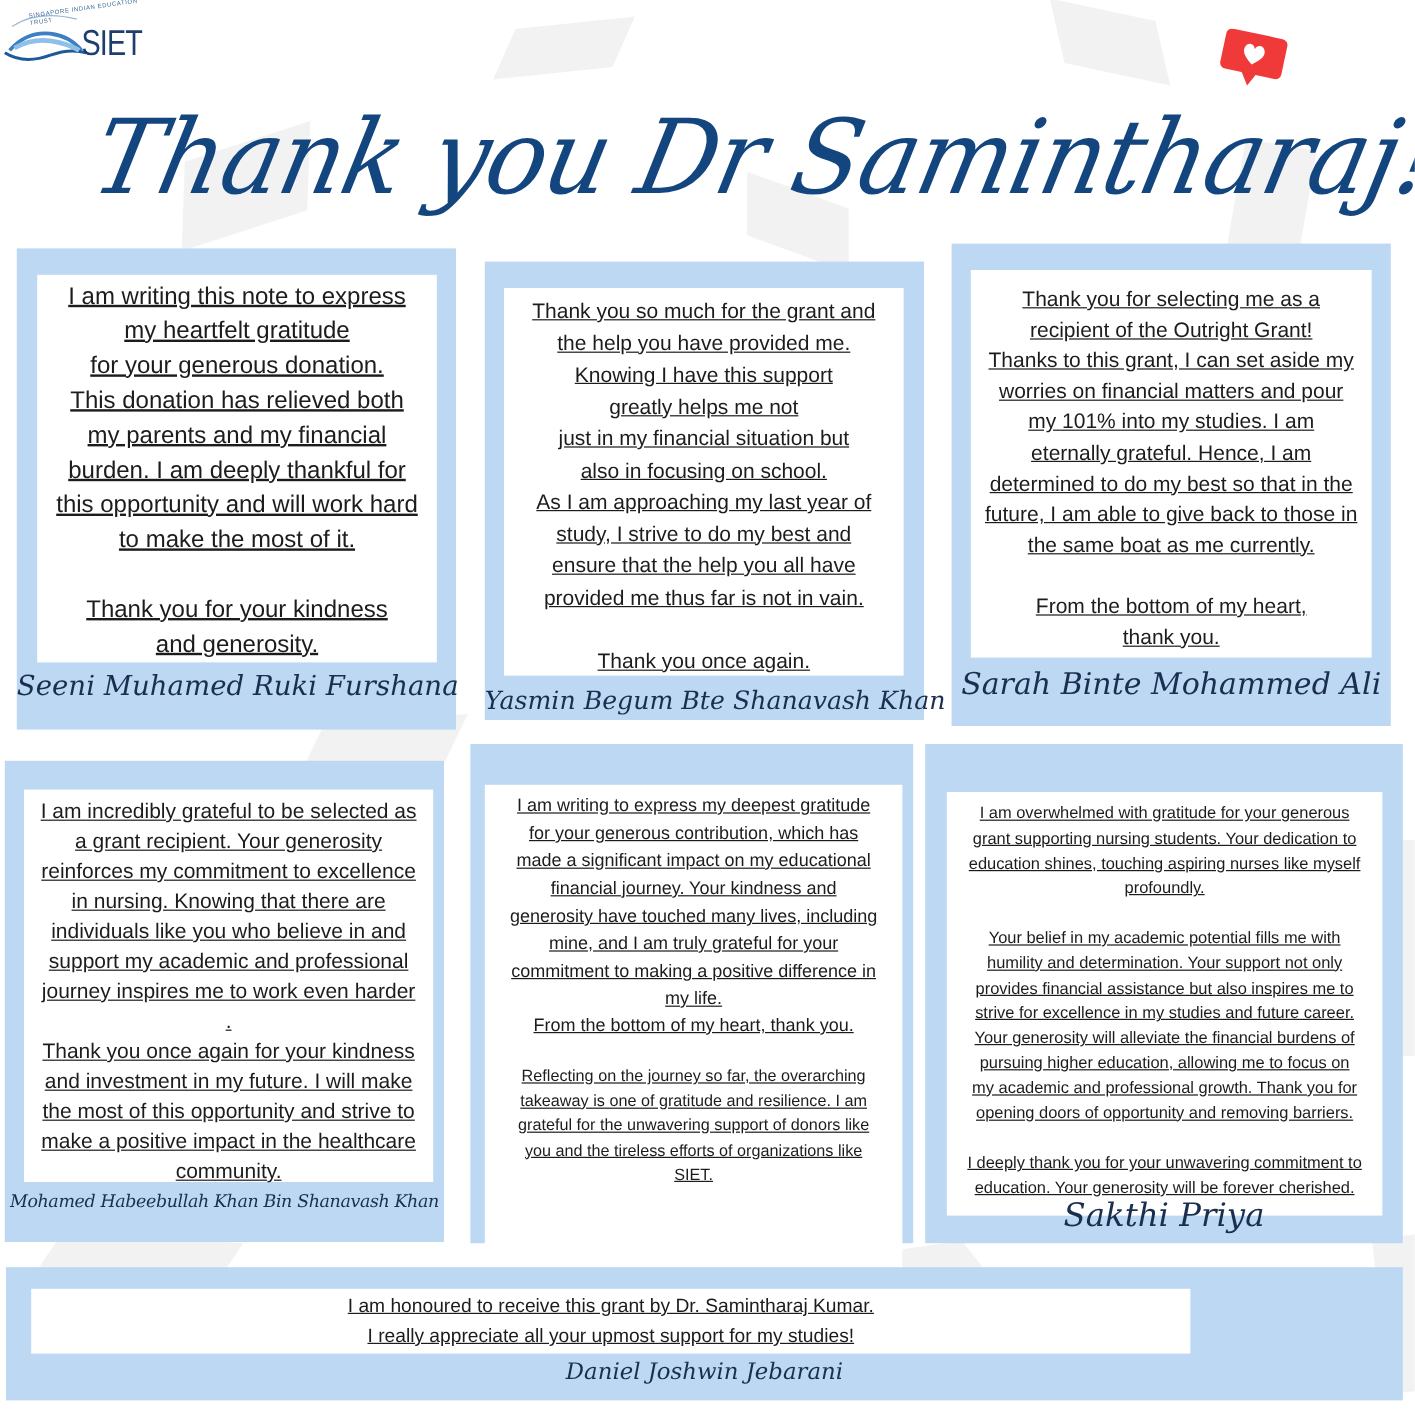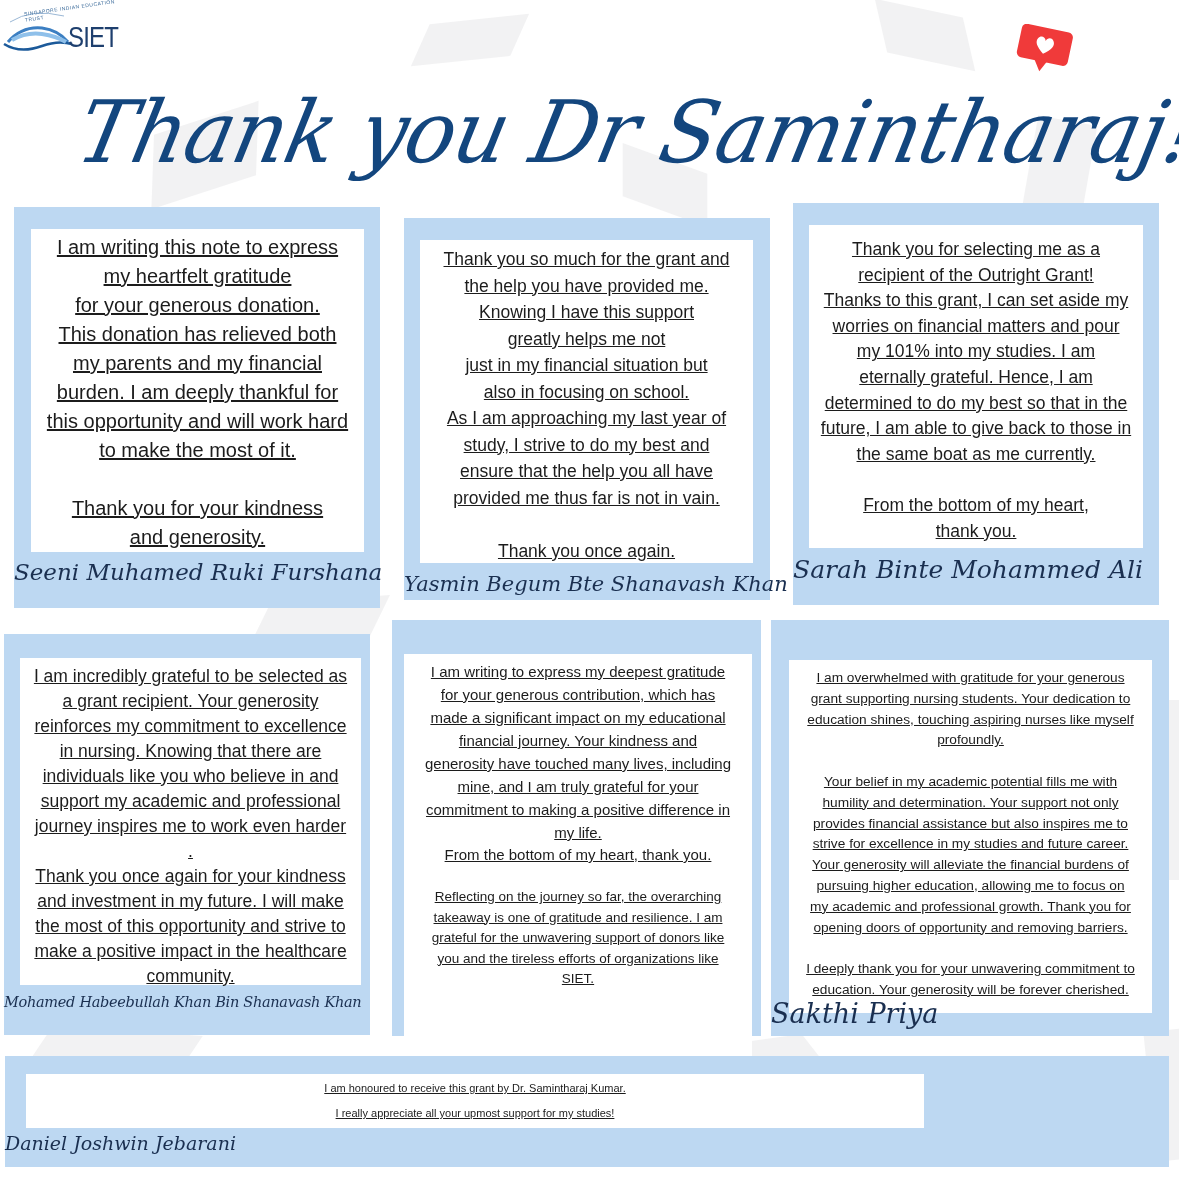--- a/index.html
+++ b/index.html
@@ -34,21 +34,21 @@
   .card {
     position: absolute; background: #bdd8f2;
   }
   .card-inner {
     position: absolute; background: #ffffff; color: #1c1c1c;
     text-align: center; box-sizing: border-box;
     display: flex; flex-direction: column; justify-content: flex-start;
   }
   .card-inner p { margin: 0; white-space: pre-line; text-decoration: underline; }
   .sig {
-    position: absolute; left: 0; right: 0; text-align: left;
+    position: absolute; left: 0; right: 0; text-align: center;
     font-family: "DejaVu Serif", serif; font-style: italic; color: #1a2f50;
     white-space: nowrap;
   }
 </style>
 </head>
 <body>
 
 <div class="bg-cap" style="left:150px;top:120px;width:110px;height:70px;transform:rotate(-18deg) skewX(-20deg);"></div>
 <div class="bg-cap" style="left:620px;top:160px;width:90px;height:50px;transform:rotate(20deg) skewX(20deg);"></div>
 <div class="bg-cap" style="left:1030px;top:120px;width:60px;height:90px;transform:rotate(10deg);"></div>
@@ -190,18 +190,18 @@
 my academic and professional growth. Thank you for
 opening doors of opportunity and removing barriers.
 
 I deeply thank you for your unwavering commitment to
 education. Your generosity will be forever cherished.</p>
   </div>
   <div class="sig" style="top:378px;font-size:27px;">Sakthi Priya</div>
 </div>
 
 <div class="card" style="left:5px;top:1056px;width:1164px;height:111px;">
-  <div class="card-inner" style="left:21px;top:18px;width:898px;height:54px;padding-top:2px;font-size:11px;line-height:25px;">
+  <div class="card-inner" style="left:21px;top:18px;width:966px;height:54px;padding-top:2px;font-size:16px;line-height:25px;">
     <p>I am honoured to receive this grant by Dr. Samintharaj Kumar.
 I really appreciate all your upmost support for my studies!</p>
   </div>
   <div class="sig" style="top:76px;font-size:19px;">Daniel Joshwin Jebarani</div>
 </div>
 
 </body></html>

